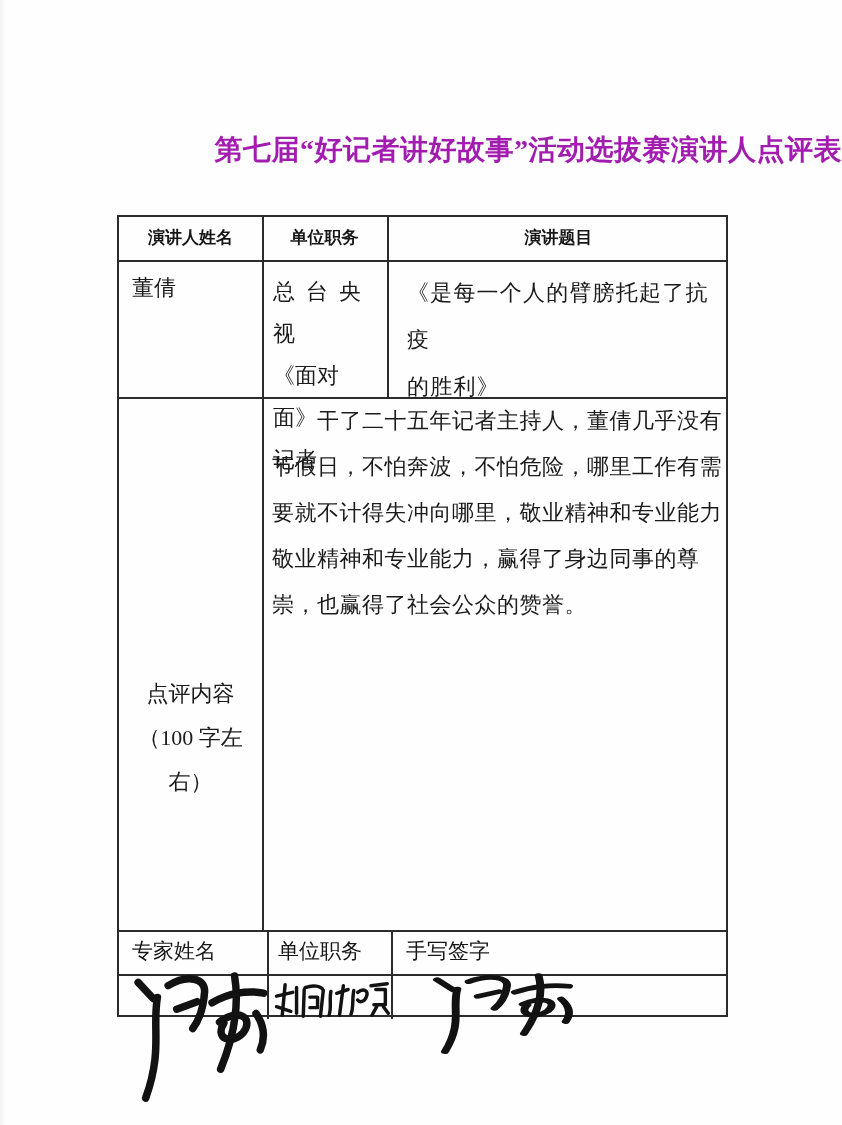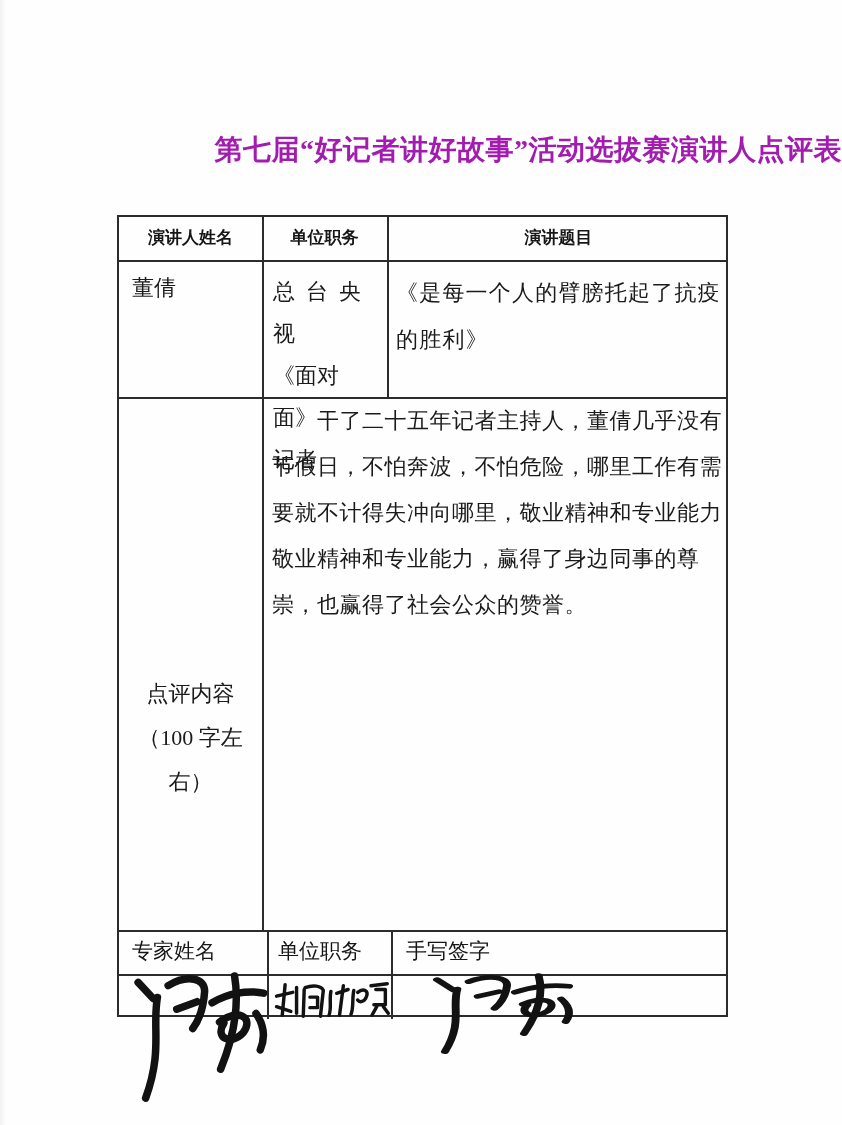--- a/index.html
+++ b/index.html
@@ -29,21 +29,21 @@
   .vline{width:2px;}
   .cell{position:absolute;box-sizing:border-box;line-height:1.3;}
   .th{font-weight:700;font-size:17px;display:flex;align-items:center;justify-content:center;}
   .body-txt{font-size:22px;color:#1b1b1b;}
   .line{display:block;}
   
   .name-cell{padding:14px 0 0 13px;font-size:22px;}
   .unit-cell{padding:11px 9px 0 11px;}
   .unit-cell .line{line-height:42px;}
   .unit-cell .sp-wide{letter-spacing:11px;}
-  .topic-cell{padding:9px 6px 0 9px;letter-spacing:1.2px;}
+  .topic-cell{padding:9px 6px 0 20px;letter-spacing:1.2px;}
   .topic-cell .line{line-height:47px;}
   
   .clabel-cell{text-align:center;}
   .clabel-inner{position:absolute;top:275px;left:0;width:100%;}
   .clabel-inner .line{line-height:44px;font-size:22px;}
   .ctext-cell{padding:3px 8px 0 10px;letter-spacing:0.5px;}
   .ctext-cell .line{line-height:46px;white-space:nowrap;font-family:Liberation Mono, monospace;}
   .ctext-cell .indent{text-indent:45px;}
   
   .label-row{font-size:21px;display:flex;align-items:center;}

